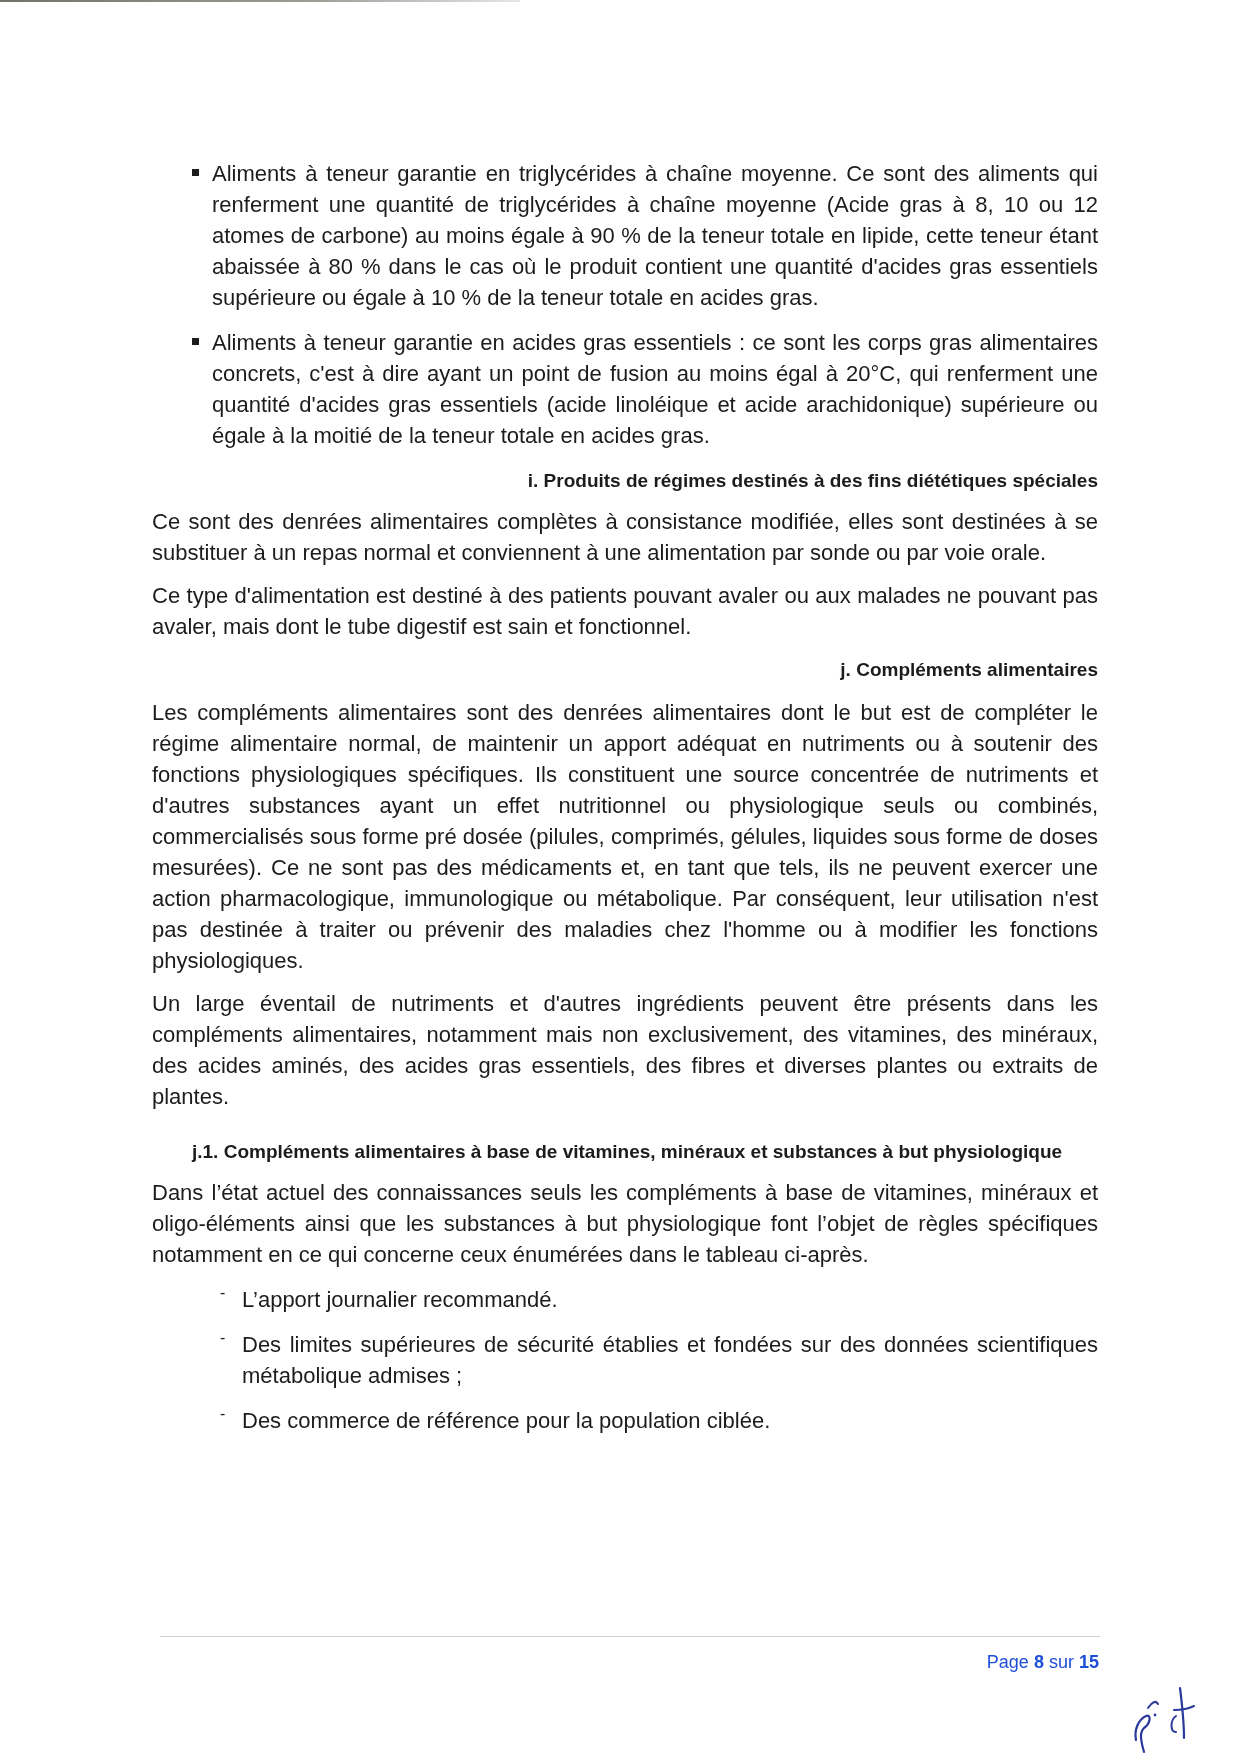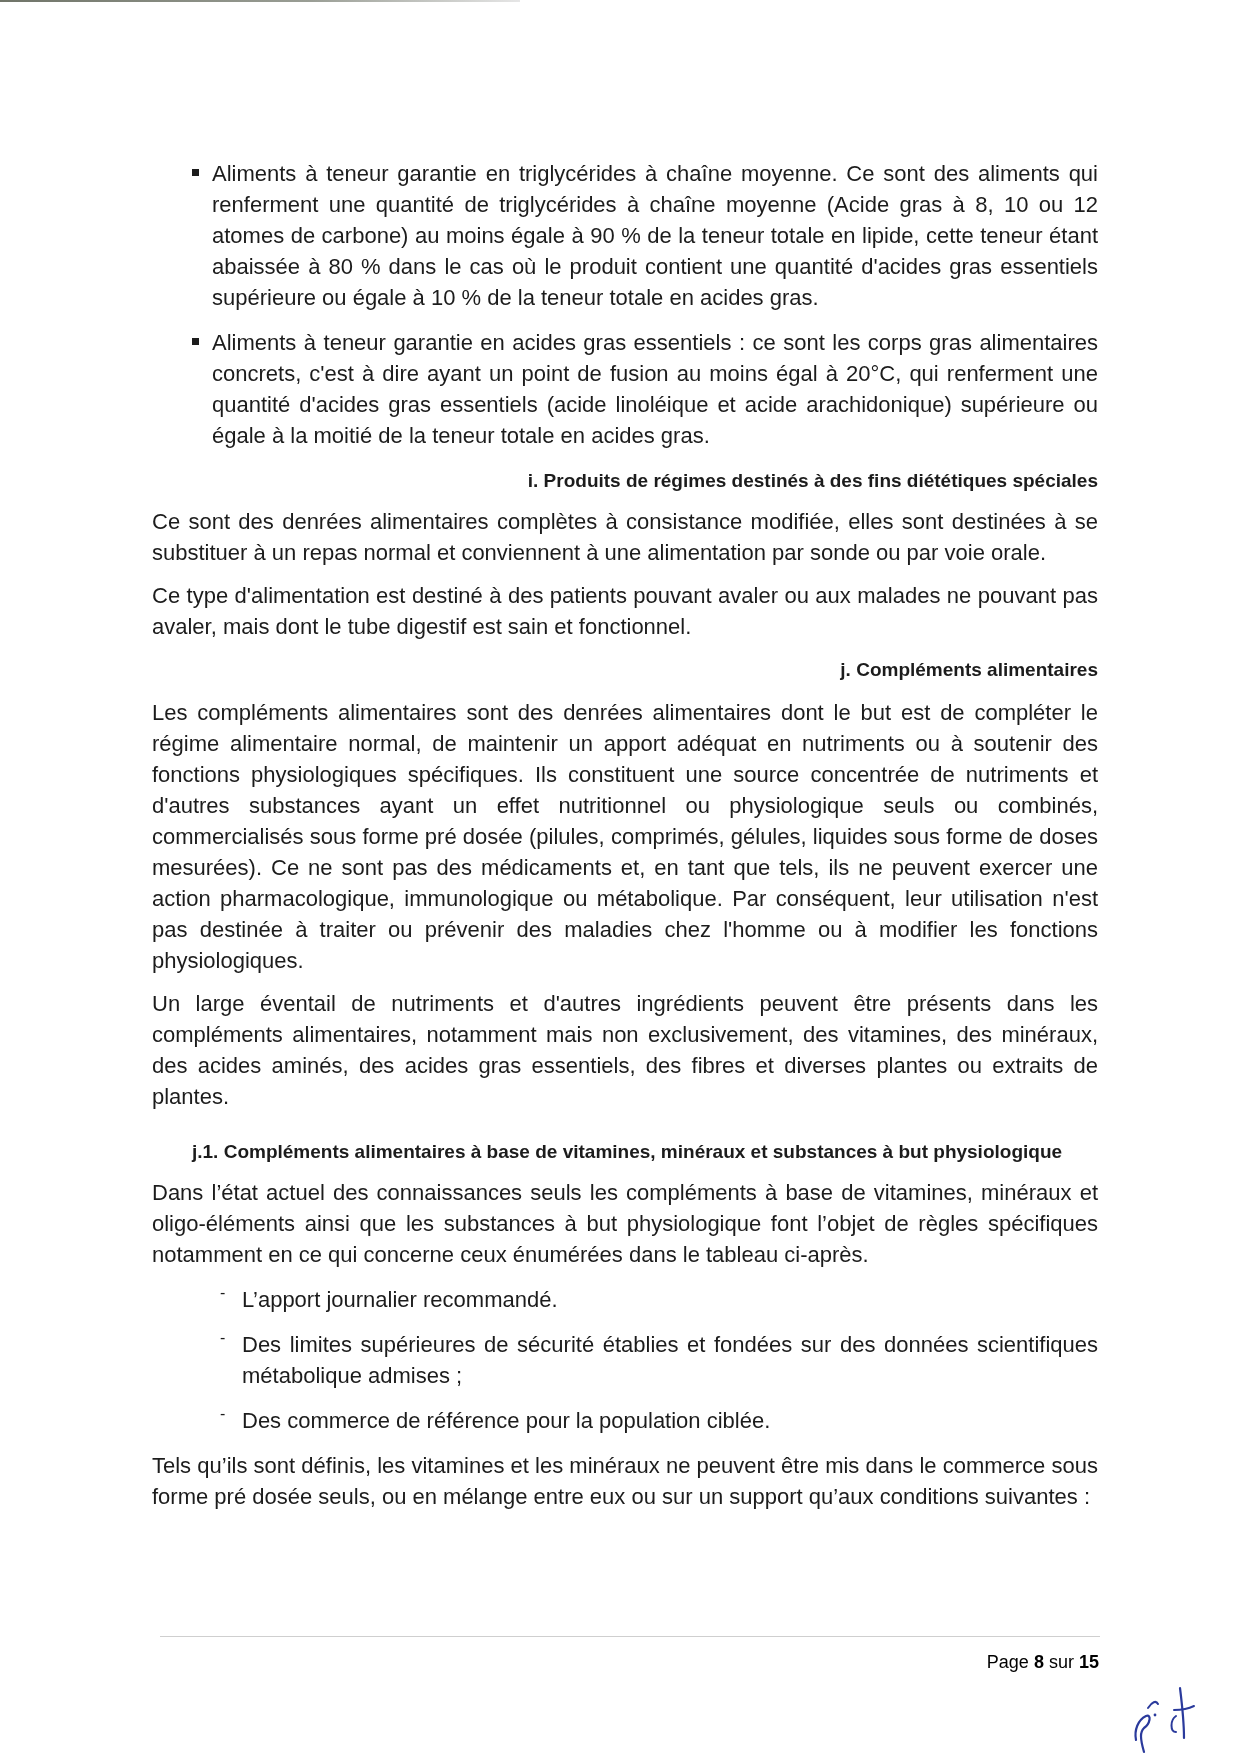--- a/index.html
+++ b/index.html
@@ -76,21 +76,21 @@
       width: 940px;
       height: 1px;
       background: #cfcfcf;
     }
     .page-number {
       position: absolute;
       right: 143px;
       top: 1652px;
       font-size: 18px;
       font-weight: normal;
-      color: #000000;
+      color: #1d4ed8;
     }
     .page-number .b { font-weight: bold; }
     .signature {
       position: absolute;
       left: 1128px;
       top: 1680px;
       width: 80px;
       height: 75px;
     }
   </style>
@@ -129,21 +129,20 @@
   </div>
   <div class="dash-item">
     <span class="dash-mark">-</span>
     <p class="p">Des limites supérieures de sécurité établies et fondées sur des données scientifiques métabolique admises ;</p>
   </div>
   <div class="dash-item">
     <span class="dash-mark">-</span>
     <p class="p">Des commerce de référence pour la population ciblée.</p>
   </div>
 
-  <p class="p para">Tels qu’ils sont définis, les vitamines et les minéraux ne peuvent être mis dans le commerce sous forme pré dosée seuls, ou en mélange entre eux ou sur un support qu’aux conditions suivantes :</p>
 </div>
 
 <div class="footer-rule"></div>
 
 <div class="page-number">
   <span>Page</span>
   <span class="b">8</span>
   <span>sur</span>
   <span class="b">15</span>
 </div>

